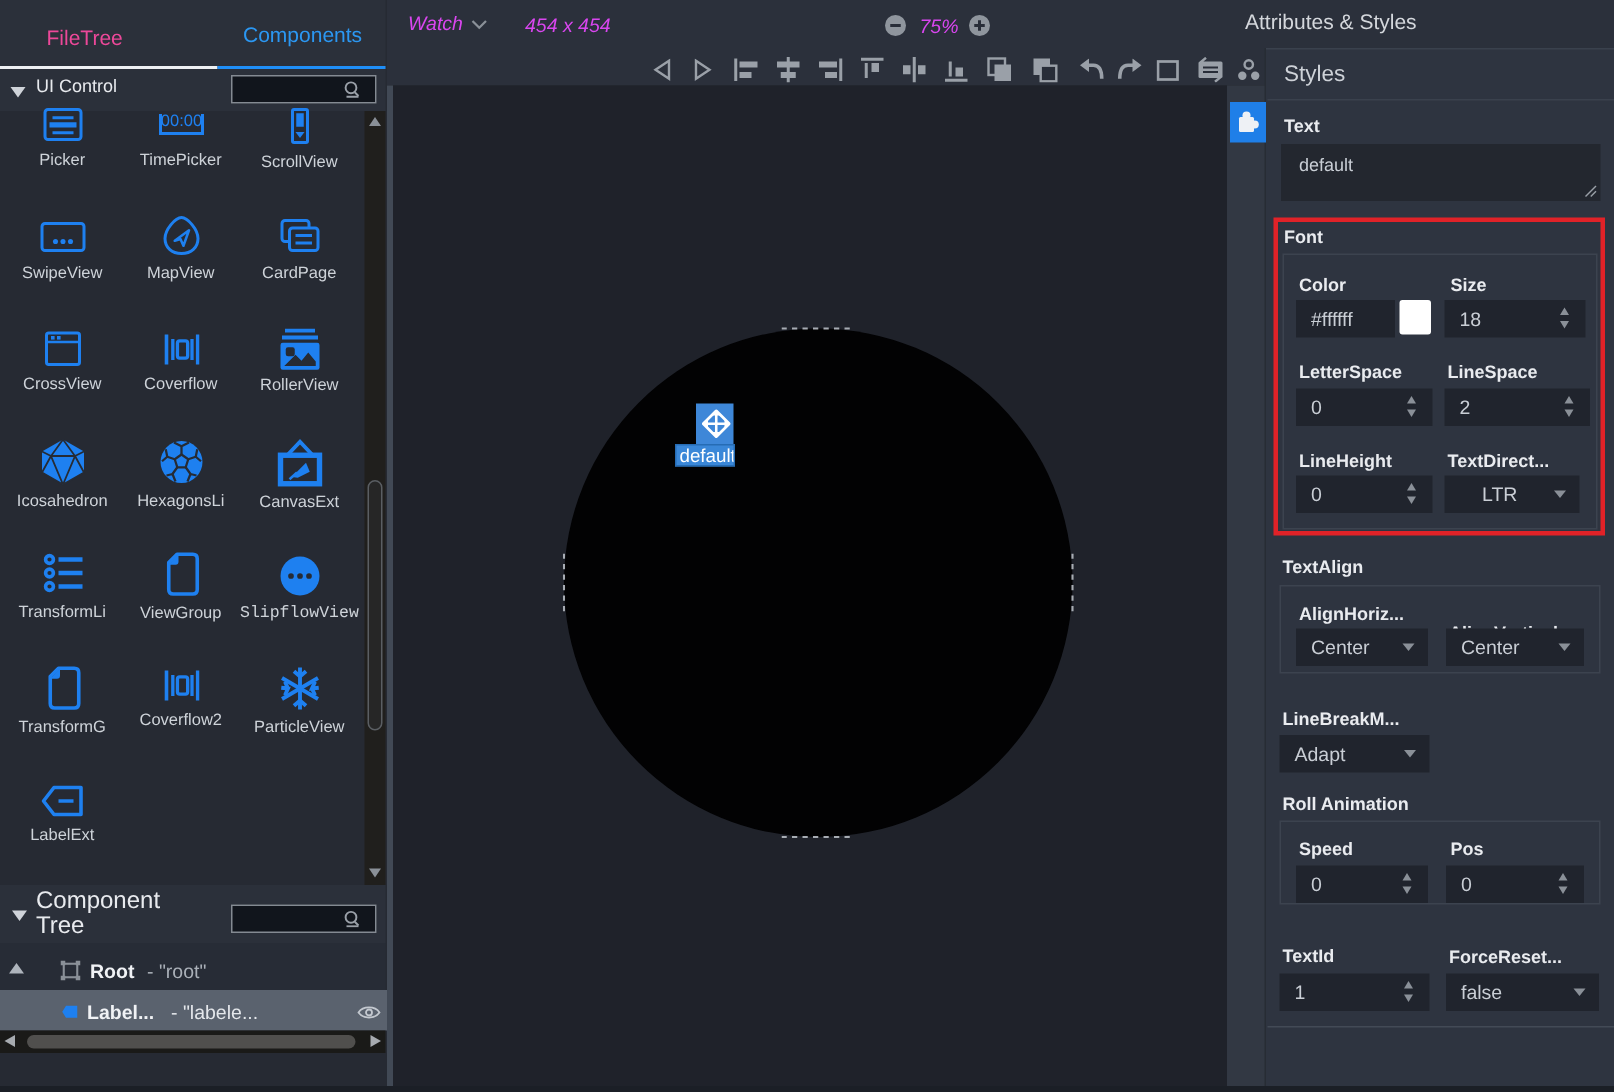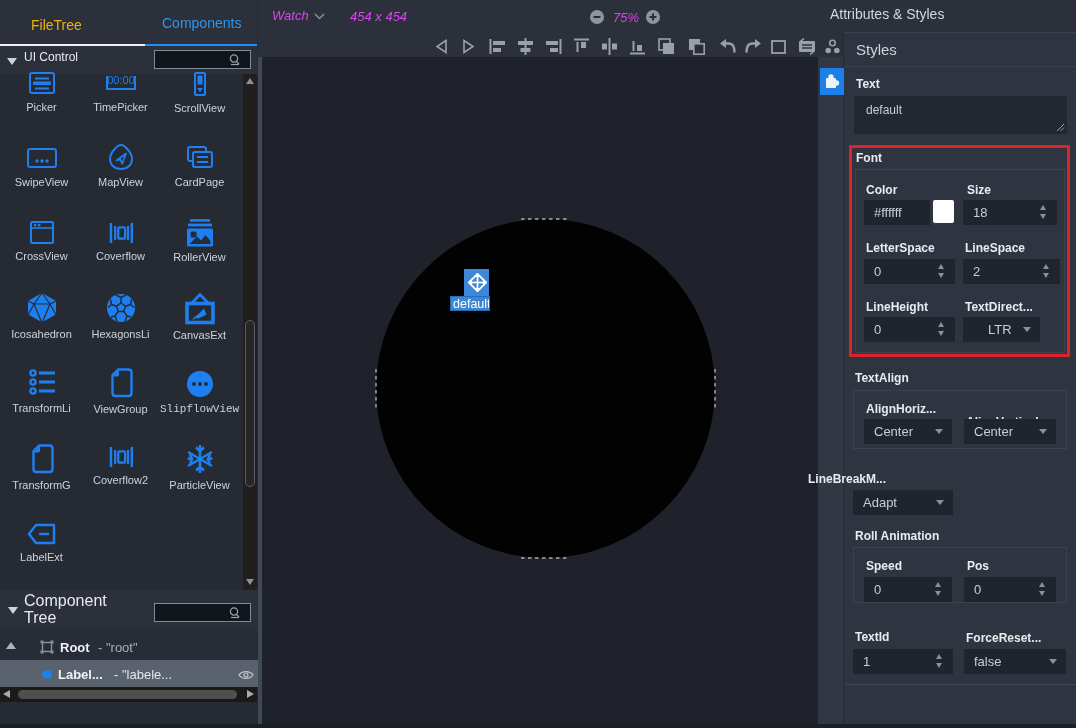--- a/index.html
+++ b/index.html
@@ -13,21 +13,21 @@
 #lp-top { left:0; top:0; width:257px; height:74px; background:#2b303a; }
 #midtop { left:257px; top:0; width:819px; height:57px; background:#2b303b; }
 #canvas { left:262px; top:57px; width:556px; height:669px; background:#1f222a; }
 #splitter { left:257px; top:57px; width:5px; height:669px; background:#414955; }
 #gutter { left:818px; top:57px; width:26px; height:669px; background:#323843; }
 #vline { left:843px; top:32px; width:1px; height:694px; background:#272c34; }
 #rightpanel { left:844px; top:32px; width:232px; height:696px; background:#2e3440; }
 
 
 #tabbar { left:0; top:0; width:257px; height:44px; }
-#tabbar .t1 { left:31px; top:17px; font-size:14px; color:#eab308; }
+#tabbar .t1 { left:31px; top:17px; font-size:14px; color:#ec4899; }
 #tabbar .t2 { left:162px; top:15px; font-size:14px; color:#2b97f2; }
 #u-white { left:0; top:44px; width:145px; height:2px; background:#eef0f3; }
 #u-blue { left:145px; top:44px; width:112px; height:2px; background:#1f8ef7; }
 
 
 #uic-arrow { left:7px; top:58px; width:0; height:0; border-left:5px solid transparent; border-right:5px solid transparent; border-top:7px solid #cfd3d9; }
 #uic-text { left:24px; top:50px; font-size:12px; color:#e8eaee; }
 .searchbox { width:97px; height:19px; background:#11151c; border:1px solid #848a92; }
 
 
@@ -494,30 +494,30 @@
     <div class="rinput" style="left:963px;top:259px;width:97px;">2<span class="spin">
           <span class="up"></span>
           <span class="dn"></span>
         </span></div>
     <div class="rlabel" style="left:866px;top:300px;">LineHeight</div>
     <div class="rlabel" style="left:965px;top:300px;">TextDirect...</div>
     <div class="rinput" style="left:864px;top:317px;width:91px;">0<span class="spin">
           <span class="up"></span>
           <span class="dn"></span>
         </span></div>
-    <div class="rinput" style="left:963px;top:317px;width:77px;padding-left:25px;">LTR<span class="ddarr"></span></div>
+    <div class="rinput" style="left:963px;top:317px;width:90px;padding-left:25px;">LTR<span class="ddarr"></span></div>
 
     <div class="rlabel" style="left:855px;top:371px;">TextAlign</div>
     <div class="rbox" style="left:853px;top:390px;width:214px;height:59px;"></div>
     <div class="rlabel" style="left:866px;top:402px;">AlignHoriz...</div>
     <div class="rlabel" style="left:966px;top:402px;margin-top:13px;">AlignVertical</div>
     <div class="rinput" style="left:864px;top:419px;width:88px;">Center<span class="ddarr"></span></div>
     <div class="rinput" style="left:964px;top:419px;width:92px;">Center<span class="ddarr"></span></div>
 
-    <div class="rlabel" style="left:808px;top:472px;">LineBreakM...</div>
+    <div class="rlabel" style="left:855px;top:472px;">LineBreakM...</div>
     <div class="rinput" style="left:853px;top:490px;width:100px;">Adapt<span class="ddarr"></span></div>
 
     <div class="rlabel" style="left:855px;top:529px;">Roll Animation</div>
     <div class="rbox" style="left:853px;top:547px;width:214px;height:56px;"></div>
     <div class="rlabel" style="left:866px;top:559px;">Speed</div>
     <div class="rlabel" style="left:967px;top:559px;">Pos</div>
     <div class="rinput" style="left:864px;top:577px;width:88px;">0<span class="spin">
           <span class="up"></span>
           <span class="dn"></span>
         </span></div>

